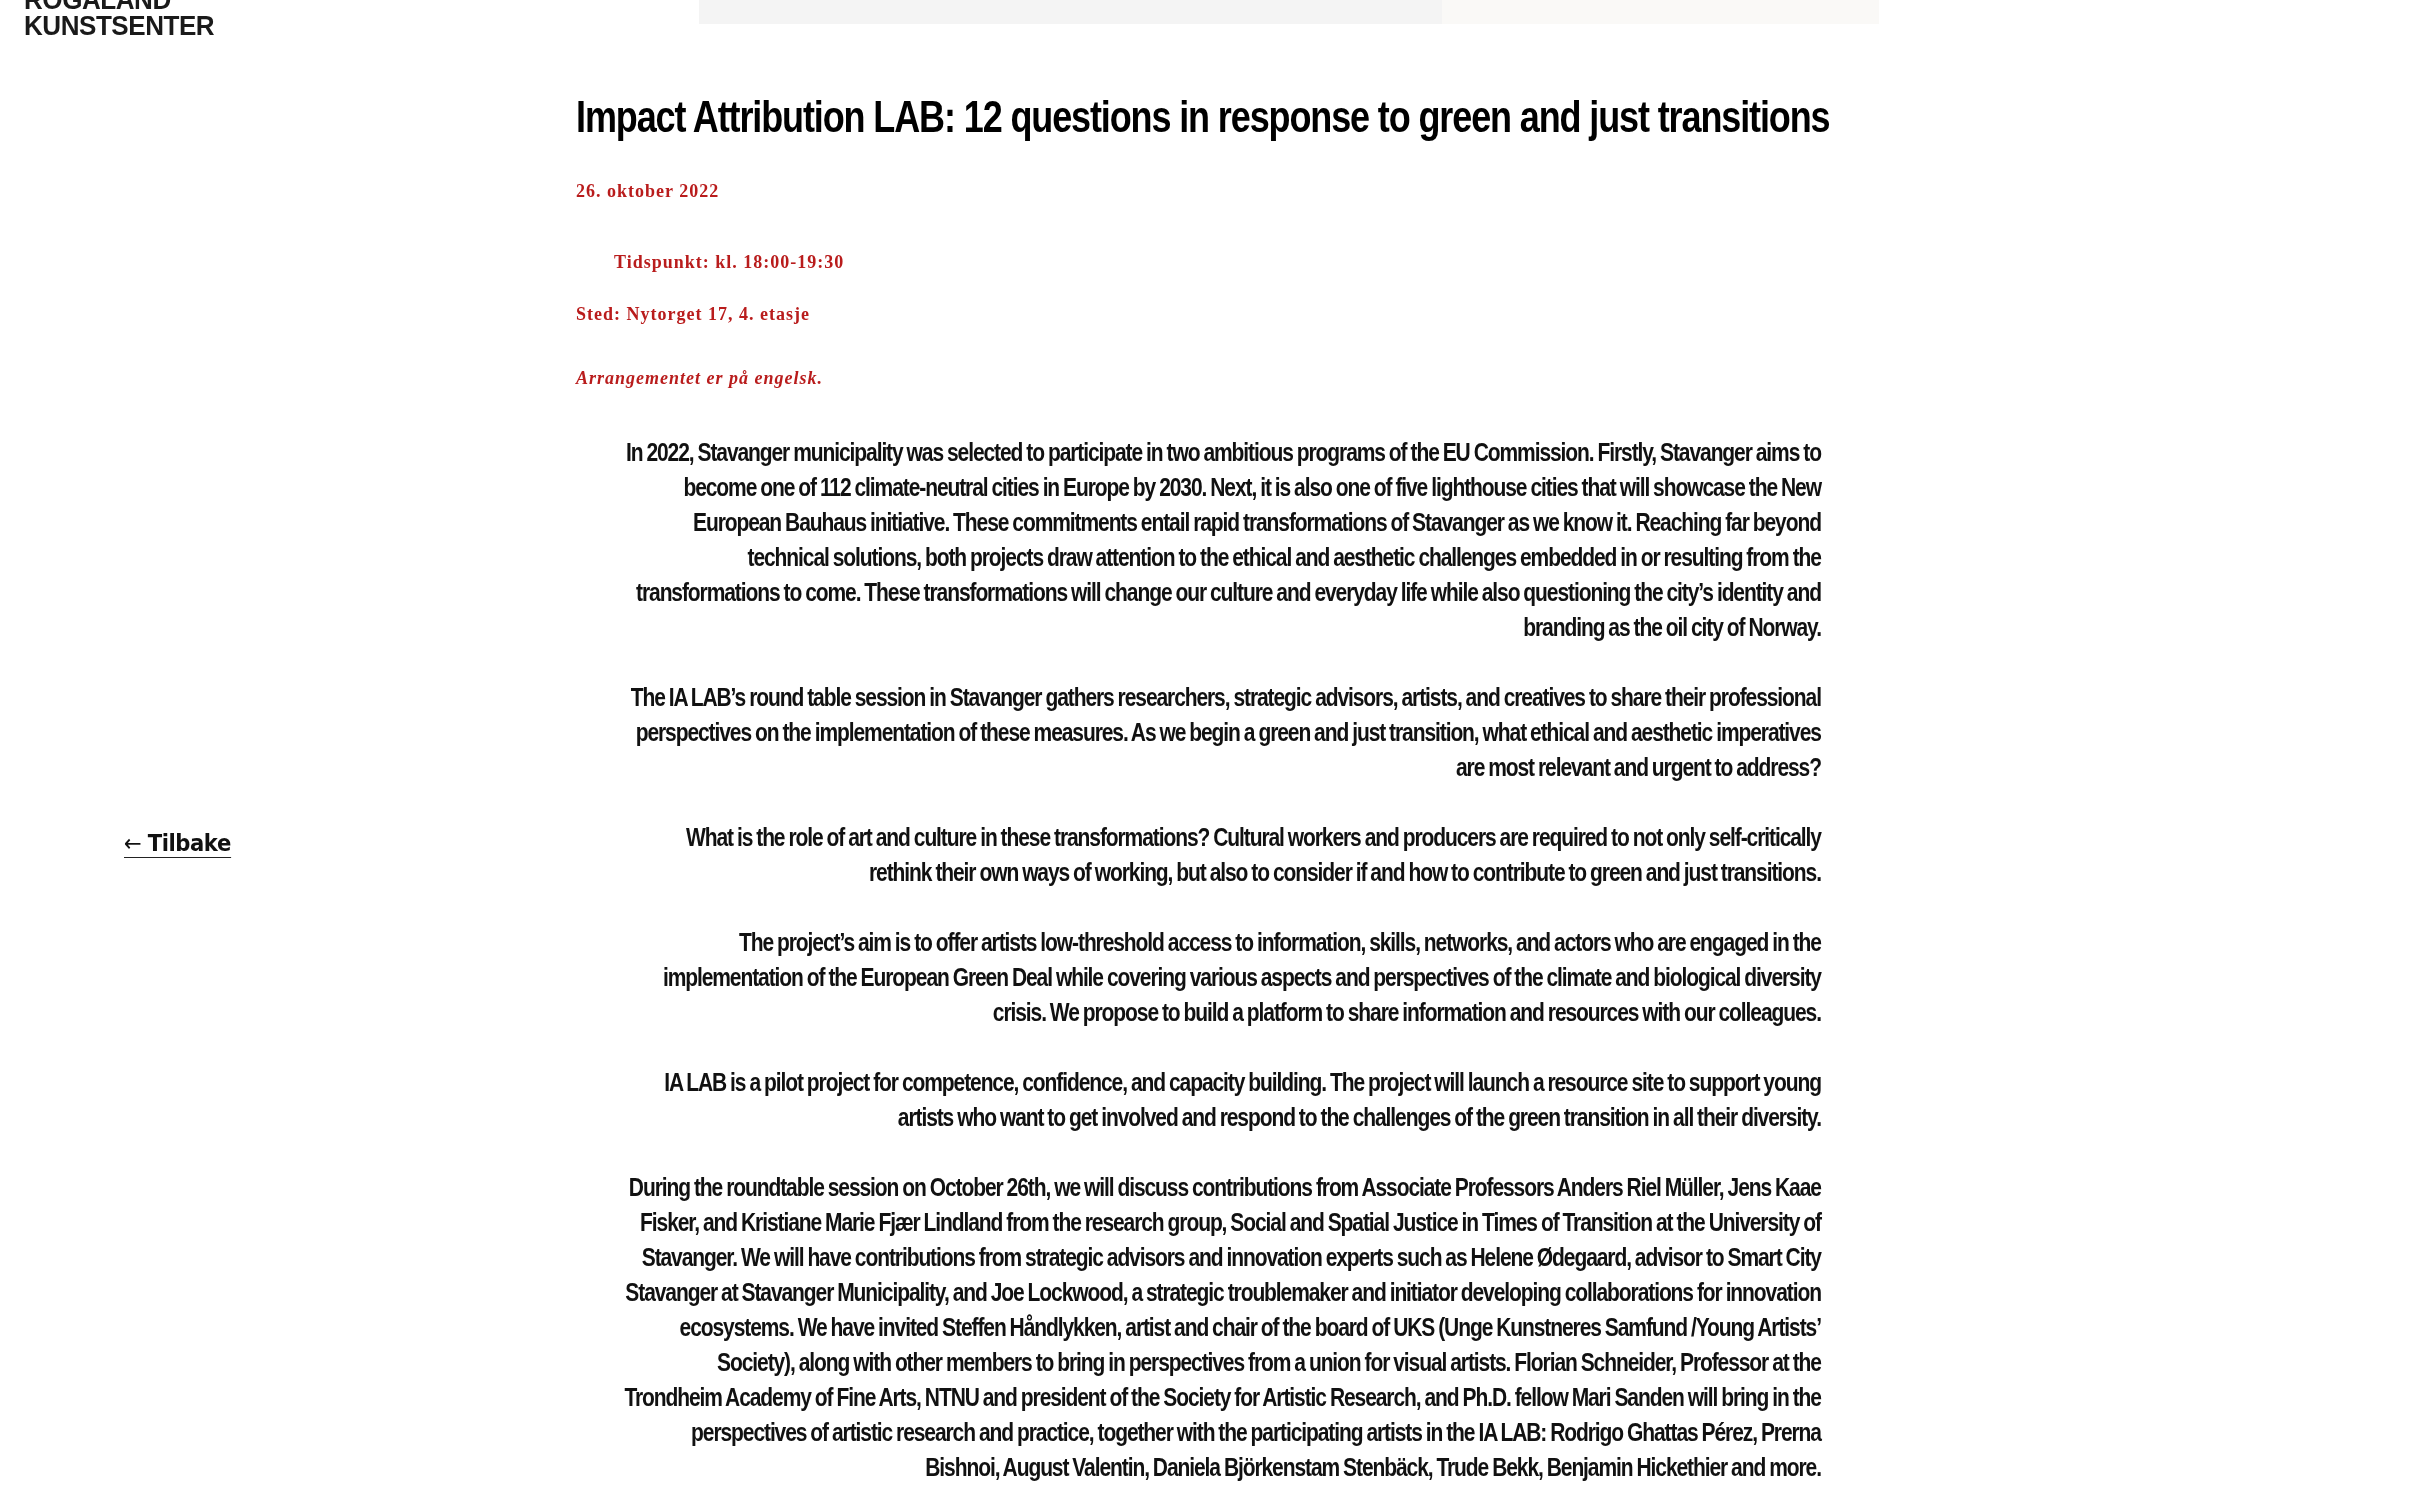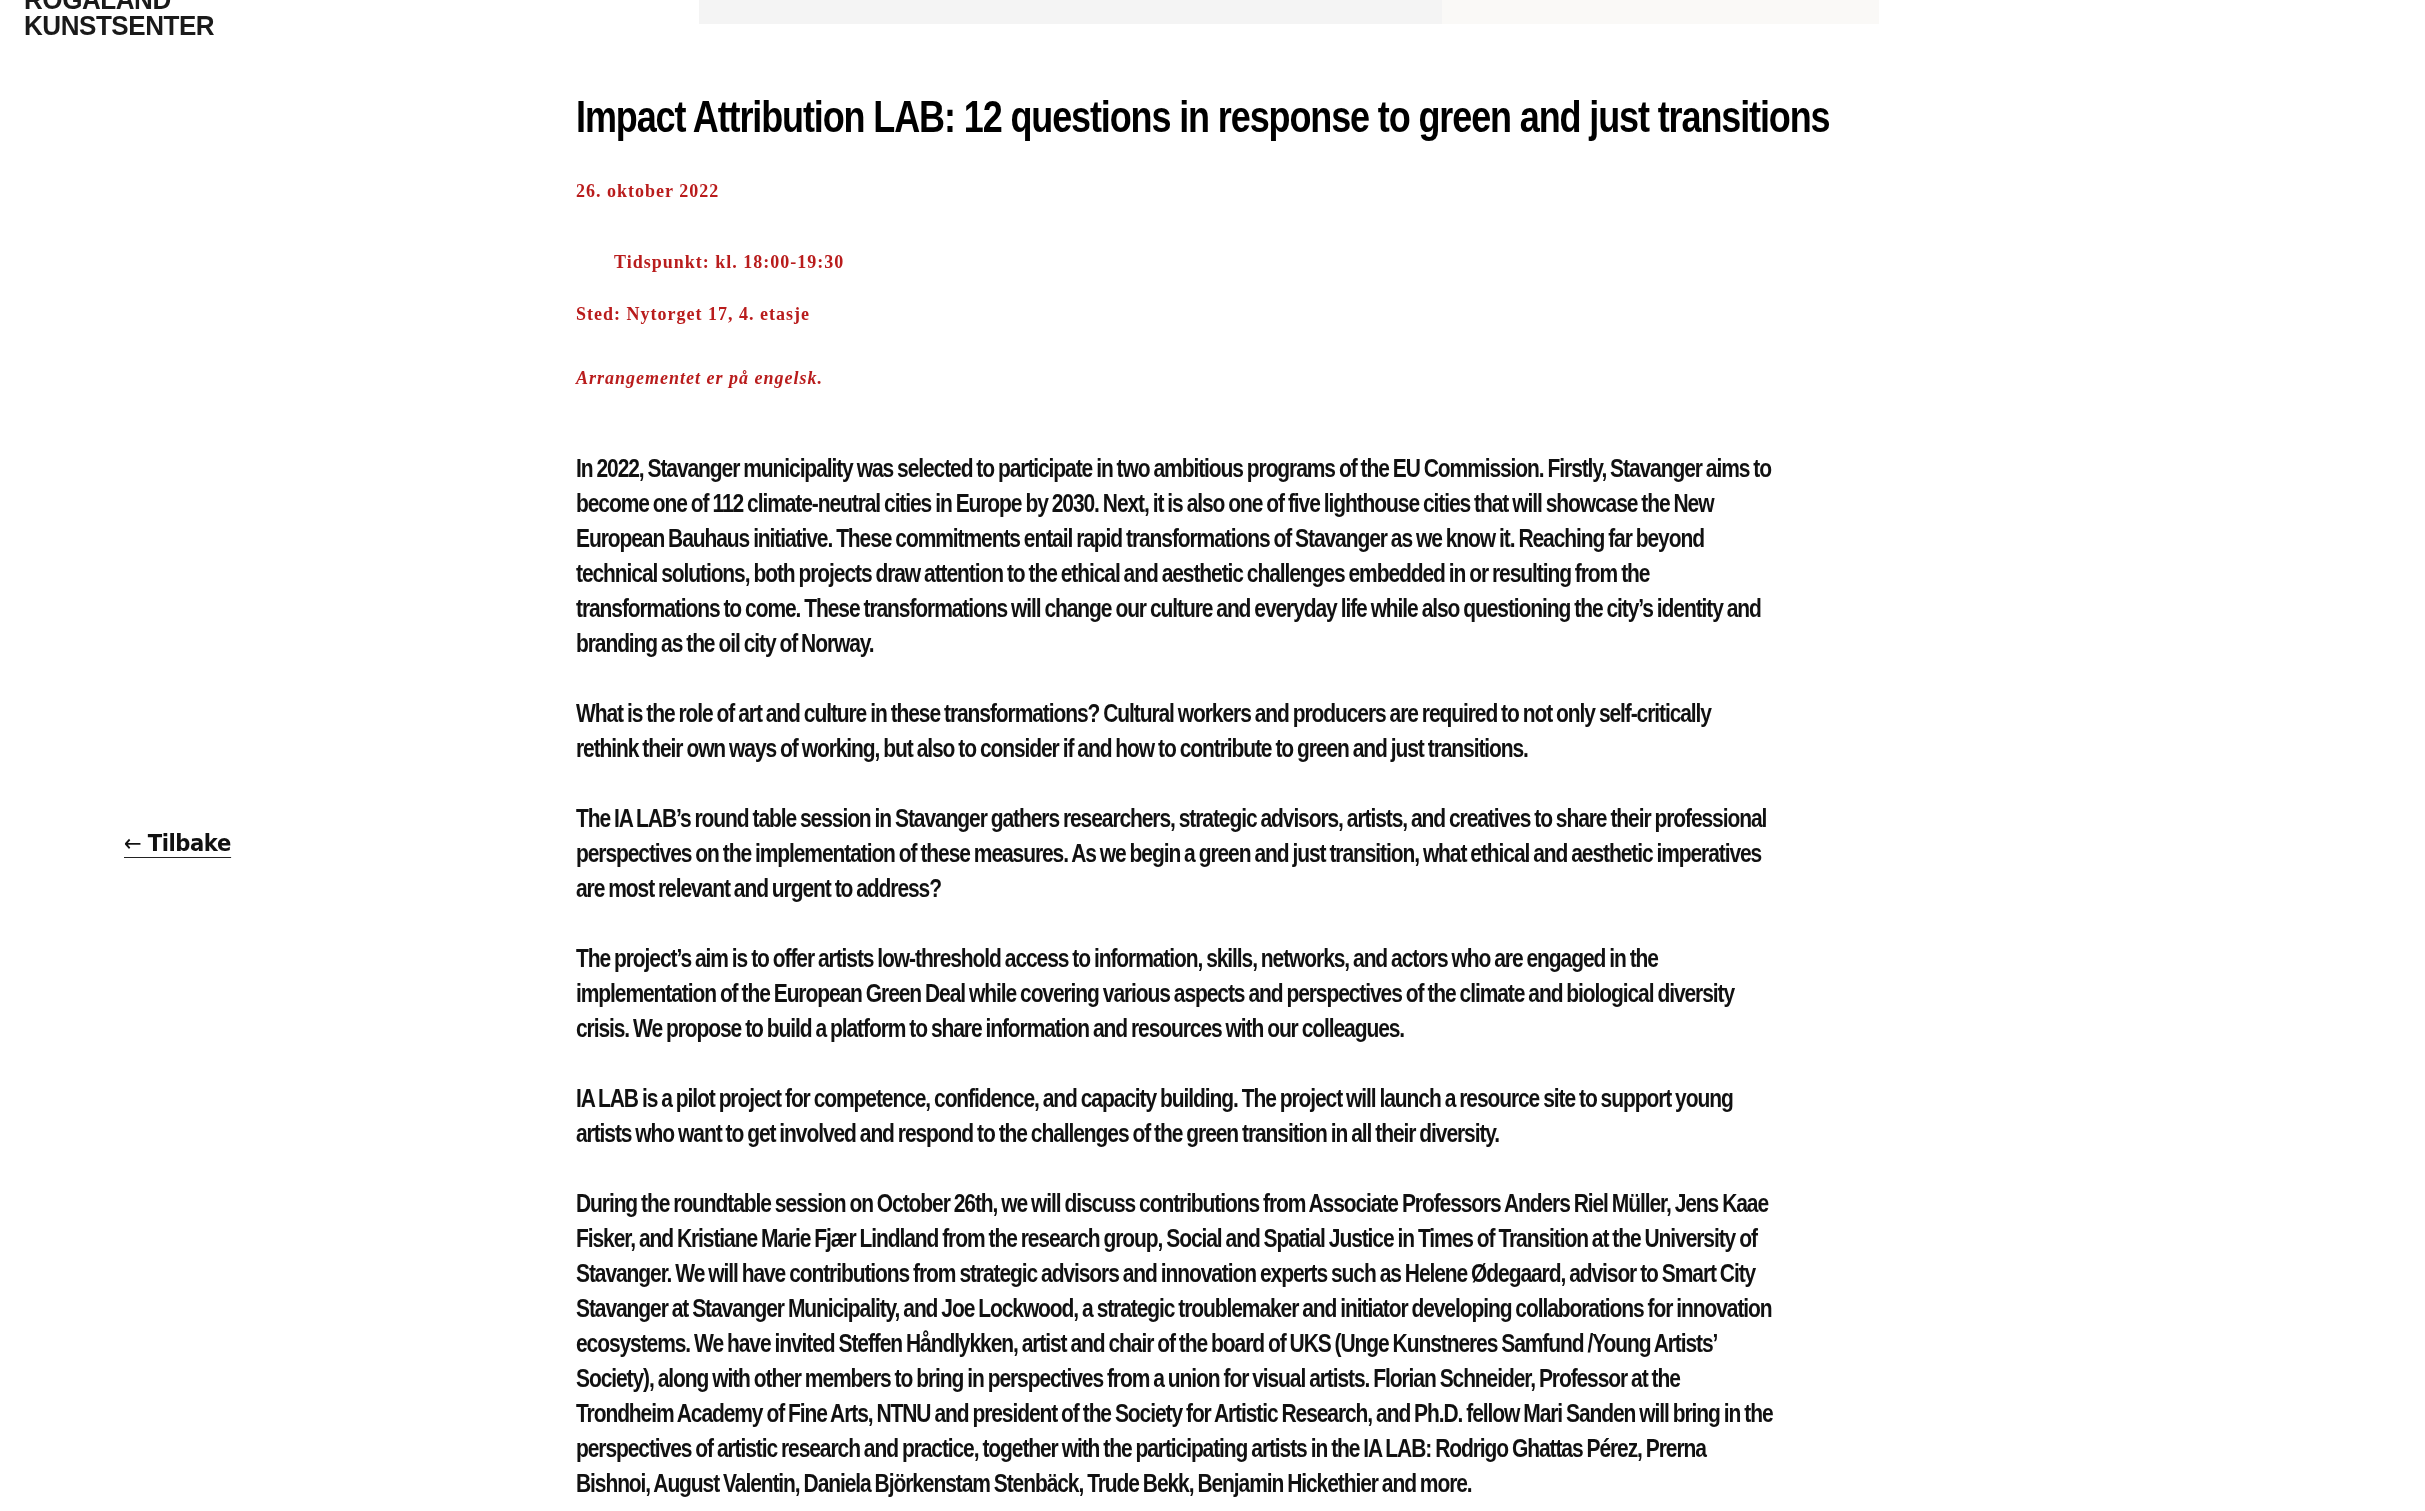--- a/index.html
+++ b/index.html
@@ -98,21 +98,21 @@
   .meta.time { top: 248px; margin-left: 38px; }
   .meta.place { top: 300px; }
   .meta.lang { top: 352px; font-style: italic; margin-top: 12px; }
 
   .body {
     position: absolute;
     left: 0;
     top: 435px;
     width: 1482px;
   }
-  .para { margin: 16px 0 35px 0; }
+  .para { margin: 0 0 35px 0; text-align: right; }
   .line {
     display: block;
     white-space: nowrap;
     font-family: "Liberation Sans", sans-serif;
     font-weight: 700;
     font-size: 25px;
     line-height: 35px;
     letter-spacing: -1.3px;
     word-spacing: -0.9px;
     transform: scaleX(0.84);
@@ -146,27 +146,27 @@
   <div class="body" id="article-body">
       <p class="para">
         <span class="line">In 2022, Stavanger municipality was selected to participate in two ambitious programs of the EU Commission. Firstly, Stavanger aims to</span>
         <span class="line">become one of 112 climate-neutral cities in Europe by 2030. Next, it is also one of five lighthouse cities that will showcase the New</span>
         <span class="line">European Bauhaus initiative. These commitments entail rapid transformations of Stavanger as we know it. Reaching far beyond</span>
         <span class="line">technical solutions, both projects draw attention to the ethical and aesthetic challenges embedded in or resulting from the</span>
         <span class="line">transformations to come. These transformations will change our culture and everyday life while also questioning the city’s identity and</span>
         <span class="line">branding as the oil city of Norway.</span>
       </p>
       <p class="para">
-        <span class="line">What is the role of art and culture in these transformations? Cultural workers and producers are required to not only self-critically</span>
-        <span class="line">rethink their own ways of working, but also to consider if and how to contribute to green and just transitions.</span>
-      </p>
-      <p class="para">
         <span class="line">The IA LAB’s round table session in Stavanger gathers researchers, strategic advisors, artists, and creatives to share their professional</span>
         <span class="line">perspectives on the implementation of these measures. As we begin a green and just transition, what ethical and aesthetic imperatives</span>
         <span class="line">are most relevant and urgent to address?</span>
+      </p>
+      <p class="para">
+        <span class="line">What is the role of art and culture in these transformations? Cultural workers and producers are required to not only self-critically</span>
+        <span class="line">rethink their own ways of working, but also to consider if and how to contribute to green and just transitions.</span>
       </p>
       <p class="para">
         <span class="line">The project’s aim is to offer artists low-threshold access to information, skills, networks, and actors who are engaged in the</span>
         <span class="line">implementation of the European Green Deal while covering various aspects and perspectives of the climate and biological diversity</span>
         <span class="line">crisis. We propose to build a platform to share information and resources with our colleagues.</span>
       </p>
       <p class="para">
         <span class="line">IA LAB is a pilot project for competence, confidence, and capacity building. The project will launch a resource site to support young</span>
         <span class="line">artists who want to get involved and respond to the challenges of the green transition in all their diversity.</span>
       </p>

